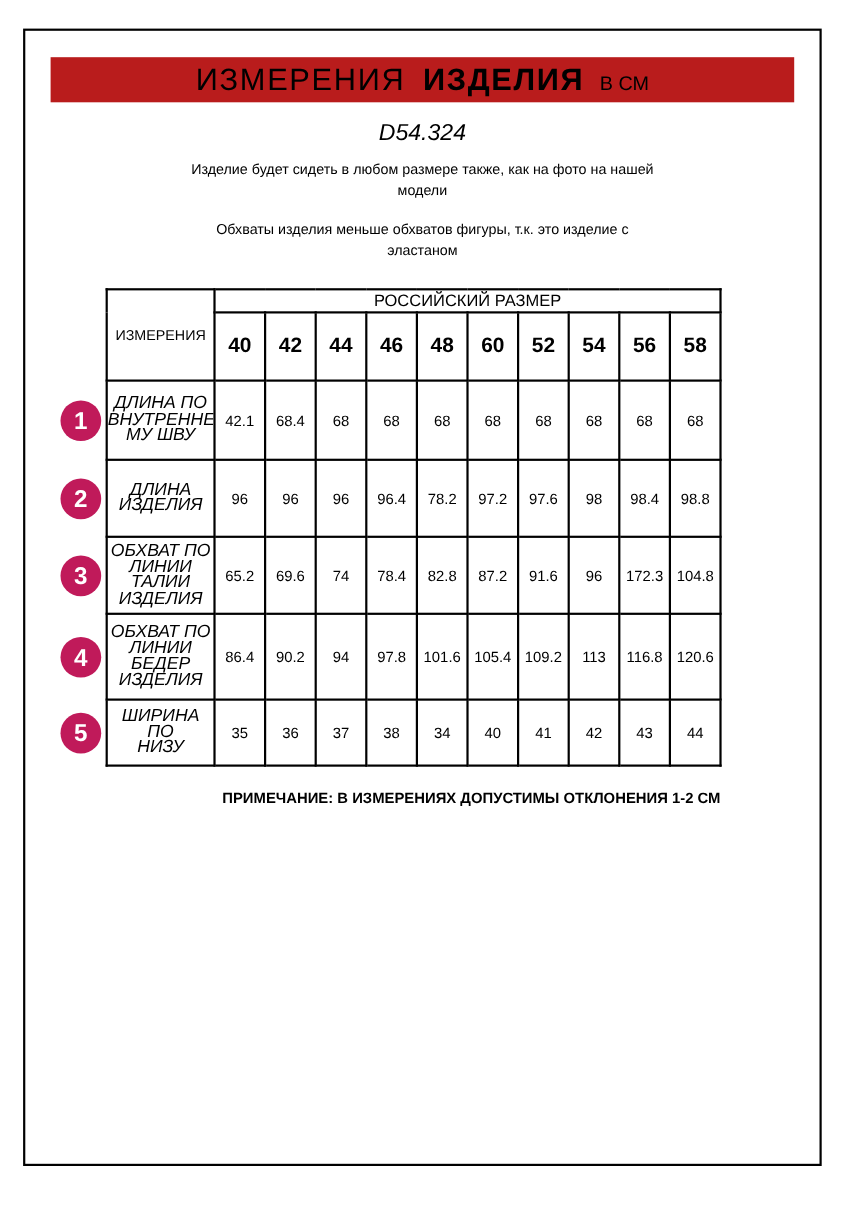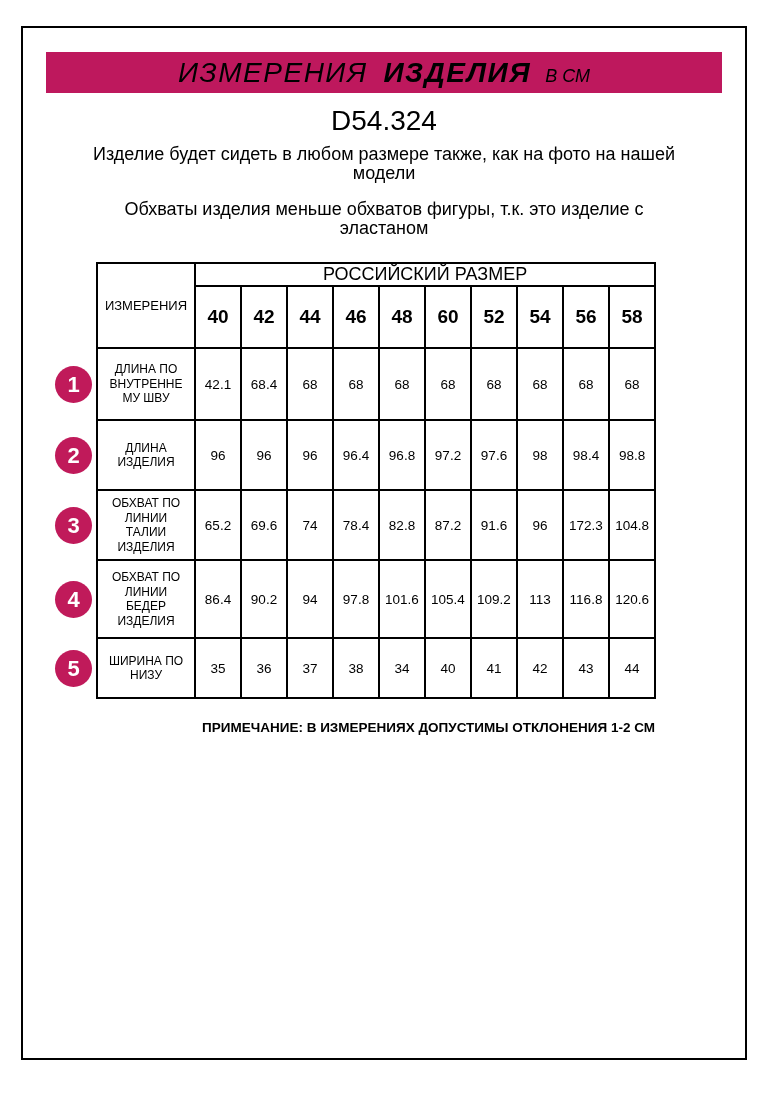--- a/index.html
+++ b/index.html
@@ -23,28 +23,29 @@
     text-align:center;
     line-height:41px;
     white-space:nowrap;
   }
   .band .t1 { font-size:28px; letter-spacing:1.5px; }
   .band .t2 { font-size:28px; font-weight:bold; letter-spacing:1.5px; margin-left:16px; }
   .band .t3 { font-size:18px; margin-left:14px; }
   .code {
     margin-top:16px;
     text-align:center;
-    font-size:28px;
+    font-size:21px;
     line-height:24px;
+    font-style:italic;
   }
   .para {
     margin:12px auto 0;
     width:690px;
     text-align:center;
-    font-size:18px;
+    font-size:13px;
     line-height:18.5px;
     white-space:pre-line;
   }
   .para.second { margin-top:18px; }
   
   table.size-table {
     border-collapse:collapse;
     table-layout:fixed;
     margin-top:25px;
     width:632px;
@@ -60,23 +61,23 @@
     border:none;
     background:transparent;
   }
   tr.r-group  { height:21px; }
   tr.r-sizes  { height:62px; }
   tr.h72 { height:72px; }
   tr.h70 { height:70px; }
   tr.h78 { height:78px; }
   tr.h60 { height:60px; }
   .corner { font-weight:normal; font-size:13px; }
-  .group  { font-weight:normal; font-size:18px; }
+  .group  { font-weight:normal; font-size:15px; }
   .size   { font-weight:bold; font-size:19px; }
-  .label  { font-size:12px; line-height:14.5px; white-space:pre-line; }
+  .label  { font-size:16px; line-height:14.5px; white-space:pre-line;font-style:italic; }
   .val    { font-size:13.5px; }
   
   .badge {
     display:block;
     margin-left:auto; margin-right:4px;
     width:37px; height:37px;
     border-radius:50%;
     background:#c01a5a;
     color:#fff;
     font-size:22px; font-weight:bold;
@@ -88,21 +89,21 @@
     text-align:right;
     font-size:13.5px;
     font-weight:bold;
   }
 </style>
 </head>
 <body>
 
 <div class="page" style="border-color: rgb(0, 0, 0);">
 
-  <div class="band" style="background: #be185d; font-style: italic;">
+  <div class="band" style="background: #b91c1c;">
     <span class="t1">ИЗМЕРЕНИЯ</span><span class="t2">ИЗДЕЛИЯ</span><span class="t3">В СМ</span>
   </div>
 
   <div class="code">D54.324</div>
 
   <p class="para">Изделие будет сидеть в любом размере также, как на фото на нашей
 модели</p>
   <p class="para second">Обхваты изделия меньше обхватов фигуры, т.к. это изделие с
 эластаном</p>
 
@@ -162,21 +163,21 @@
       <tr class="h70">
         <td class="gutter">
             <span class="badge" style="background: rgb(192, 26, 90);">2</span>
           </td>
         <td class="label">ДЛИНА
 ИЗДЕЛИЯ</td>
         <td class="val">96</td>
         <td class="val">96</td>
         <td class="val">96</td>
         <td class="val">96.4</td>
-        <td class="val">96.8</td>
+        <td class="val">78.2</td>
         <td class="val">97.2</td>
         <td class="val">97.6</td>
         <td class="val">98</td>
         <td class="val">98.4</td>
         <td class="val">98.8</td>
       </tr>
       <tr class="h70">
         <td class="gutter">
             <span class="badge" style="background: rgb(192, 26, 90);">3</span>
           </td>

